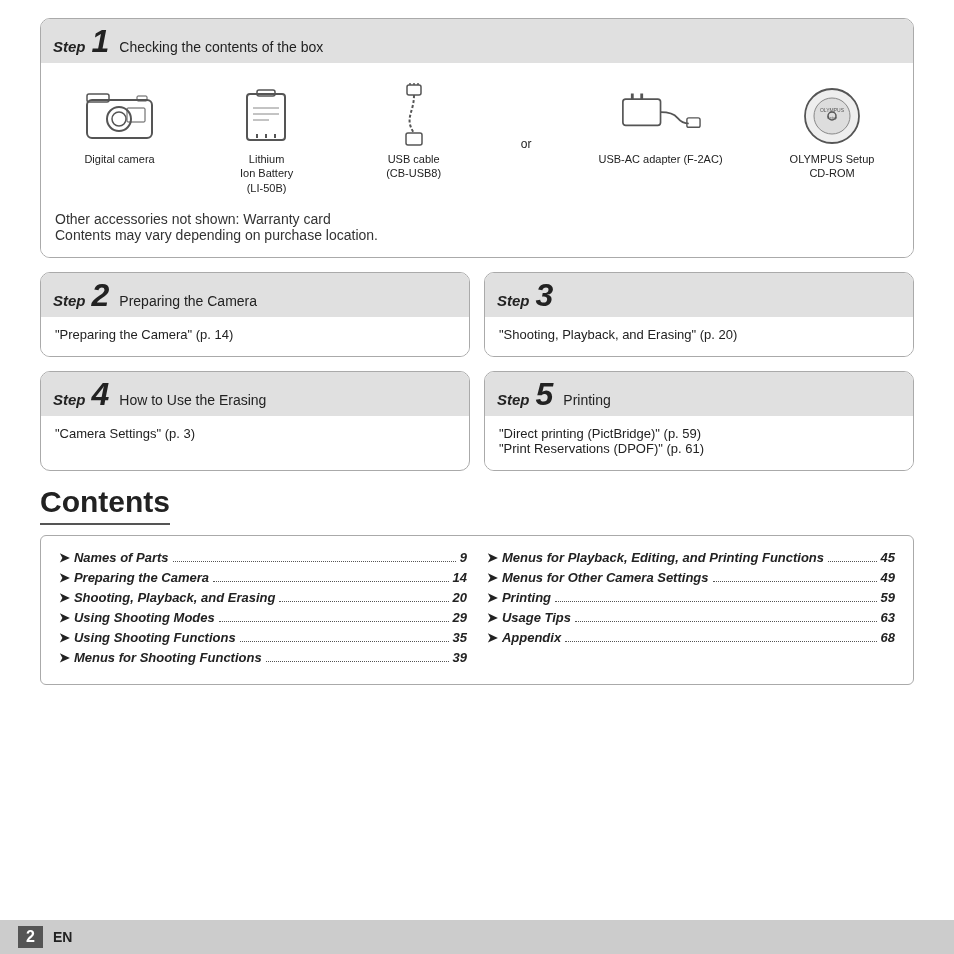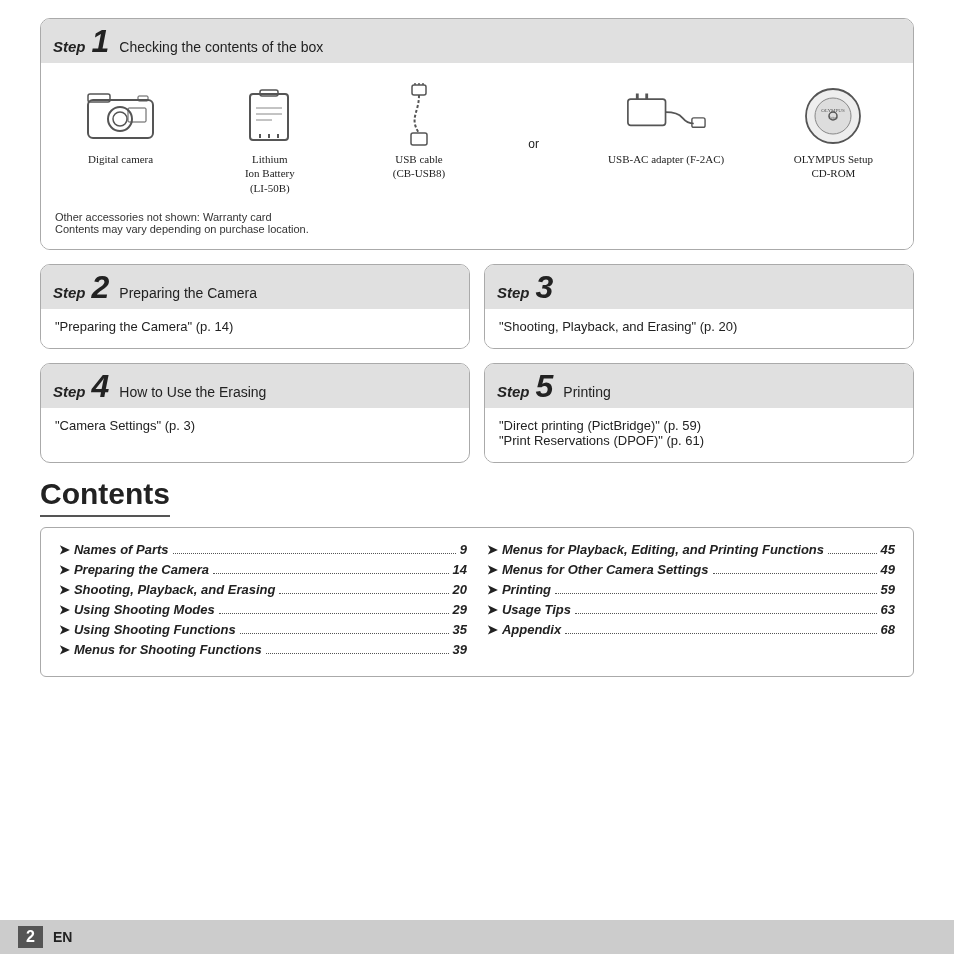--- a/index.html
+++ b/index.html
@@ -65,21 +65,20 @@
       justify-content: space-around;
       padding: 10px 0 6px 0;
     }
 
     .item-block {
       display: flex;
       flex-direction: column;
       align-items: center;
       text-align: center;
       min-width: 70px;
-      font-family: Liberation Serif, serif;
     }
 
     .item-icon {
       width: 80px;
       height: 65px;
       display: flex;
       align-items: center;
       justify-content: center;
     }
 
@@ -89,21 +88,21 @@
       line-height: 1.3;
     }
 
     .or-text {
       font-size: 12px;
       align-self: center;
       padding-top: 10px;
     }
 
     .accessories-note {
-      font-size: 11px;
+      font-size: 14px;
       margin-top: 10px;
       color: #333;
     }
 
     
     .steps-two-col {
       display: flex;
       gap: 14px;
       margin-bottom: 14px;
     }

